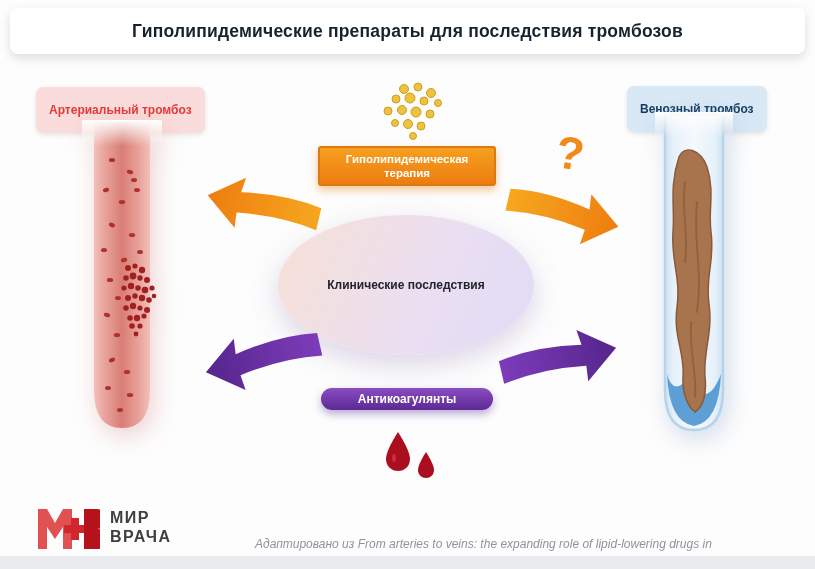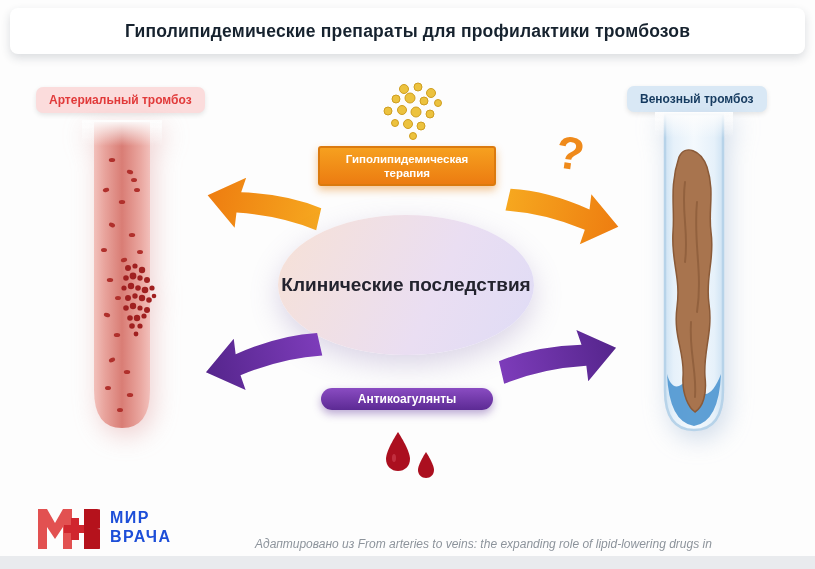--- a/index.html
+++ b/index.html
@@ -19,21 +19,21 @@
     background:#ffffff; border-radius:8px;
     box-shadow:0 4px 10px rgba(40,50,70,.16);
     display:flex; align-items:center; justify-content:center;
   }
   .title-card h1 {
     font-size:17.5px; font-weight:700; color:#16222e; letter-spacing:.2px;
   }
 
   
   .badge {
-    position:absolute; padding:6px 13px; border-radius:7px;
+    position:absolute; padding:16px 13px; border-radius:7px;
     font-size:12px; font-weight:700; box-shadow:0 2px 5px rgba(0,0,0,.10);
     white-space:nowrap;
   }
   .badge-arterial { left:36px; top:87px; background:#fbdcdc; color:#e13a3a; }
   .badge-venous  { left:627px; top:86px; background:#d9e8f5; color:#153a5f; }
 
   
   .vessel { position:absolute; }
   .vessel-art { left:82px; top:120px; width:80px; height:320px;
                 filter:drop-shadow(4px 8px 12px rgba(215,130,130,.35)); }
@@ -66,48 +66,48 @@
     font-size:46px; font-weight:800; color:#ef8a1b; transform:rotate(8deg);
   }
 
   .consequence-ellipse {
     position:absolute; left:278px; top:215px; width:256px; height:140px;
     border-radius:50%;
     background:linear-gradient(115deg,#f6e1d8 5%,#eadef2 60%,#dfdcf6 100%);
     box-shadow:0 10px 28px rgba(140,120,180,.30);
     display:flex; align-items:center; justify-content:center; text-align:center;
   }
-  .consequence-ellipse span { font-size:19px; font-weight:700; color:#23232e; }
+  .consequence-ellipse span { font-size:12px; font-weight:700; color:#23232e; }
 
   
   .arrow { position:absolute; }
   .arrow svg { display:block; width:100%; height:100%; }
   .arrow-o-left  { left:198px; top:176px; width:130px; height:64px; transform:rotate(13deg); }
   .arrow-o-right { left:497px; top:182px; width:132px; height:64px; transform:rotate(13deg); }
   .arrow-p-left  { left:196px; top:326px; width:134px; height:66px; transform:rotate(-13deg); }
   .arrow-p-right { left:492px; top:328px; width:134px; height:66px; transform:rotate(-13deg); }
 
   .blood-drops { position:absolute; left:382px; top:430px; width:62px; height:56px; }
 
   
   .footer-logo { position:absolute; left:38px; top:503px; display:flex; align-items:center; gap:10px; }
   .logo-mark { width:62px; height:48px; }
-  .logo-text { font-size:16px; font-weight:800; color:#1d4ed8; letter-spacing:1.5px; line-height:1.2; }
+  .logo-text { font-size:16px; font-weight:800; color:#404040; letter-spacing:1.5px; line-height:1.2; }
   .citation {
     position:absolute; left:255px; top:536px; width:486px;
     font-size:12px; font-style:italic; color:#8d949c; line-height:1.45;
   }
 </style>
 </head>
 <body>
 
 <div class="stage">
 
   <div class="title-card">
-    <h1>Гиполипидемические препараты для профилактики тромбозов</h1>
+    <h1>Гиполипидемические препараты для последствия тромбозов</h1>
   </div>
 
   <div class="badge badge-arterial">Артериальный тромбоз</div>
   <div class="badge badge-venous">Венозный тромбоз</div>
 
   <svg class="vessel vessel-art" viewBox="0 0 80 320">
     <defs>
       <linearGradient id="artTube" x1="0" y1="0" x2="1" y2="0">
         <stop offset="0" stop-color="#f2c0bb"></stop>
         <stop offset="0.18" stop-color="#e9a59e"></stop>

